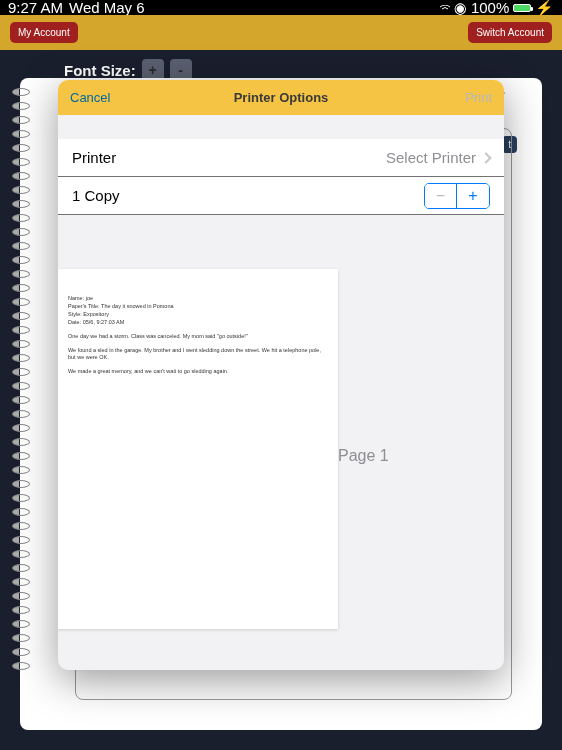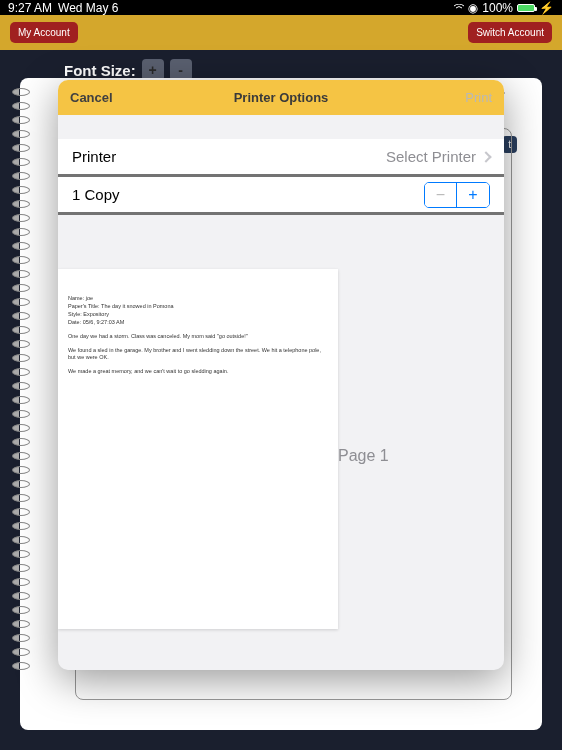--- a/index.html
+++ b/index.html
@@ -13,21 +13,21 @@
     }
     
     
     .status-bar {
       height: 15px;
       background: #000;
       color: #fff;
       display: flex;
       align-items: center;
       padding: 0 8px;
-      font-size: 12px;
+      font-size: 15px;
       justify-content: space-between;
     }
     .status-left { display: flex; gap: 6px; }
     .status-right { display: flex; gap: 4px; align-items: center; }
     .battery-icon { 
       width: 18px; height: 8px; 
       border: 1px solid #fff; 
       border-radius: 2px; 
       position: relative;
       background: #4cd964;
@@ -161,35 +161,35 @@
     }
     .modal-header {
       height: 35px;
       background: #f5c444;
       display: flex;
       align-items: center;
       justify-content: space-between;
       padding: 0 12px;
       position: relative;
     }
-    .modal-cancel { color: #404040; font-size: 13px; font-weight: bold; }
+    .modal-cancel { color: #0369a1; font-size: 13px; }
     .modal-title {
       position: absolute; left: 50%; transform: translateX(-50%);
       color: #3a3a3a; font-weight: 700; font-size: 13px;
     }
     .modal-print { color: #b8b8b8; font-size: 13px; }
     
     .modal-rows { background: #fff; }
     .modal-row {
       height: 38px;
       display: flex;
       align-items: center;
       justify-content: space-between;
       padding: 0 14px;
-      border-bottom: 3px solid #737373;
+      border-bottom: 1px solid #737373;
     }
     .row-label { font-size: 15px; color: #000; }
     .row-right { display: flex; align-items: center; gap: 6px; color: #8e8e93; font-size: 15px; }
     .chevron {
       width: 8px; height: 8px;
       border-right: 2px solid #c7c7cc;
       border-top: 2px solid #c7c7cc;
       transform: rotate(45deg);
     }
     .stepper {

